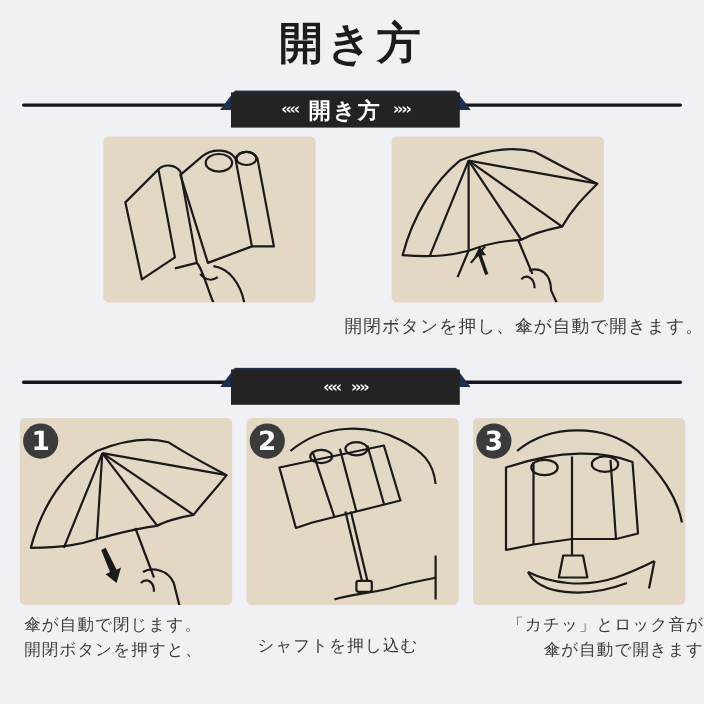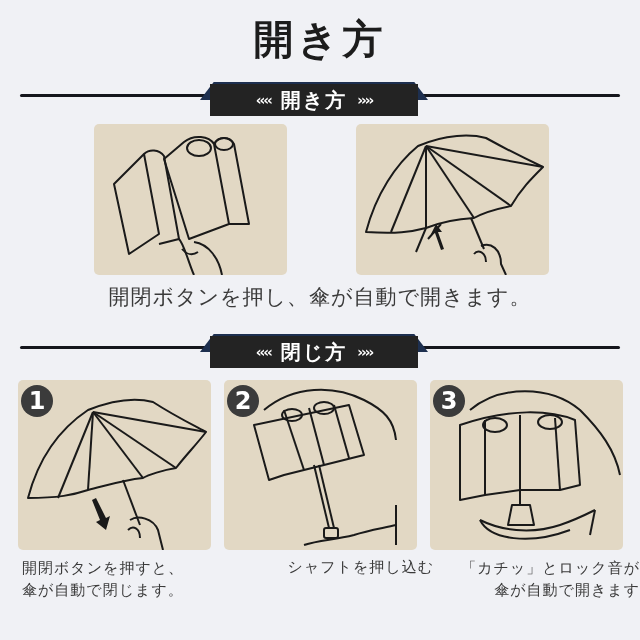--- a/index.html
+++ b/index.html
@@ -91,28 +91,27 @@
     <path d="M85 100 L72 115"></path>
     <path d="M70 104 L60 128"></path>
     <path d="M125 122 C135 118 145 125 145 140 L150 151"></path>
     <path d="M118 130 C122 125 130 128 130 138"></path>
   </svg>
   <svg viewBox="0 0 193 151" style="pointer-events:none">
     <polygon points="80,100 86,108 82,108 88,125 85,126 79,109 75,110" fill="#1a1a1a"></polygon>
   </svg>
 </div>
 
-<div class="caption" style="left:0; top:286px; width:640px; text-align:center; font-size:21px;">開閉ボタンを押し、傘が自動で開きます。</div>
+<div class="caption" style="left:0; top:286px; width:640px; text-align:right; font-size:16px;">開閉ボタンを押し、傘が自動で開きます。</div>
 
 <div class="section-header" style="top:326px;">
   <div class="rule"></div>
   <div class="trap"></div>
   <div class="badge">
     <span class="chev">‹‹‹‹</span>
-    <span class="label">閉じ方</span>
     <span class="chev">››››</span>
   </div>
 </div>
 
 <div class="panel" style="left:18px; top:380px; width:193px; height:170px;">
   <svg viewBox="0 0 193 170" fill="none" stroke="#1a1a1a" stroke-width="2" stroke-linejoin="round">
     <path d="M10 118 C20 80 40 50 70 30 C100 18 120 18 135 22 C155 35 175 45 188 52 C178 65 168 75 158 88 C145 90 130 95 125 98 C105 100 90 105 70 110 C55 115 40 118 10 118 Z"></path>
     <path d="M75 32 L40 118"></path>
     <path d="M75 32 L70 110"></path>
     <path d="M75 32 L125 98"></path>
@@ -158,22 +157,22 @@
     <path d="M90 110 L90 125"></path>
     <path d="M82 125 L100 125 L104 145 L78 145 Z"></path>
     <path d="M50 140 C70 150 100 155 130 145 C145 140 155 135 165 130"></path>
     <path d="M50 140 C60 160 100 165 140 150"></path>
     <path d="M165 130 L160 155"></path>
   </svg>
   <div class="step-num">3</div>
 </div>
 
 <div class="caption" style="left:22px; top:557px; width:200px; text-align:left;">
+  <div>傘が自動で閉じます。</div>
   <div>開閉ボタンを押すと、</div>
-  <div>傘が自動で閉じます。</div>
 </div>
-<div class="caption" style="left:234px; top:556px; width:200px; text-align:right;">
+<div class="caption" style="left:234px; top:576px; width:200px; text-align:left;">
   <div>シャフトを押し込む</div>
 </div>
 <div class="caption" style="left:425px; top:557px; width:215px; text-align:right;">
   <div>「カチッ」とロック音が</div>
   <div>傘が自動で開きます</div>
 </div>
 
 </body></html>

